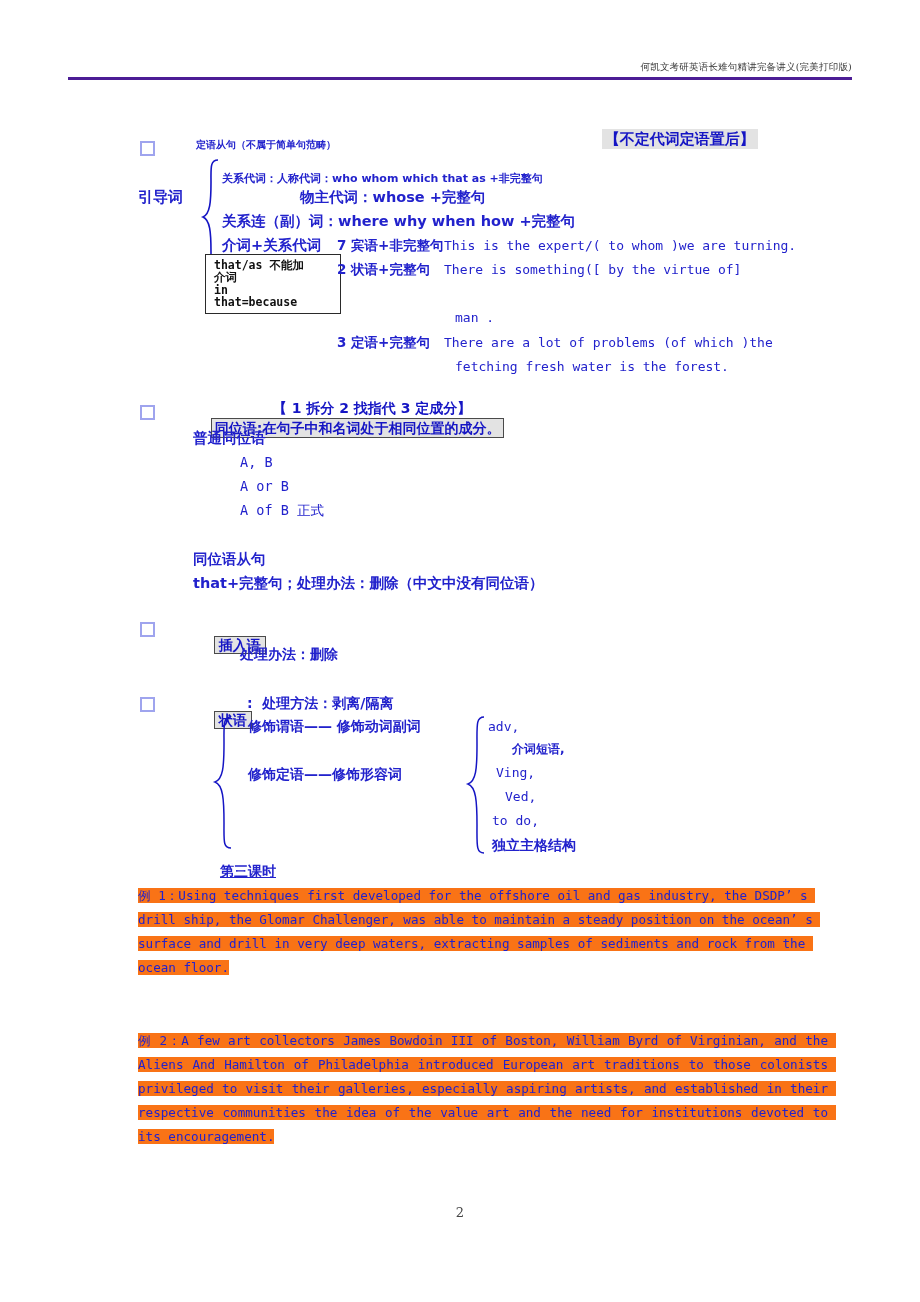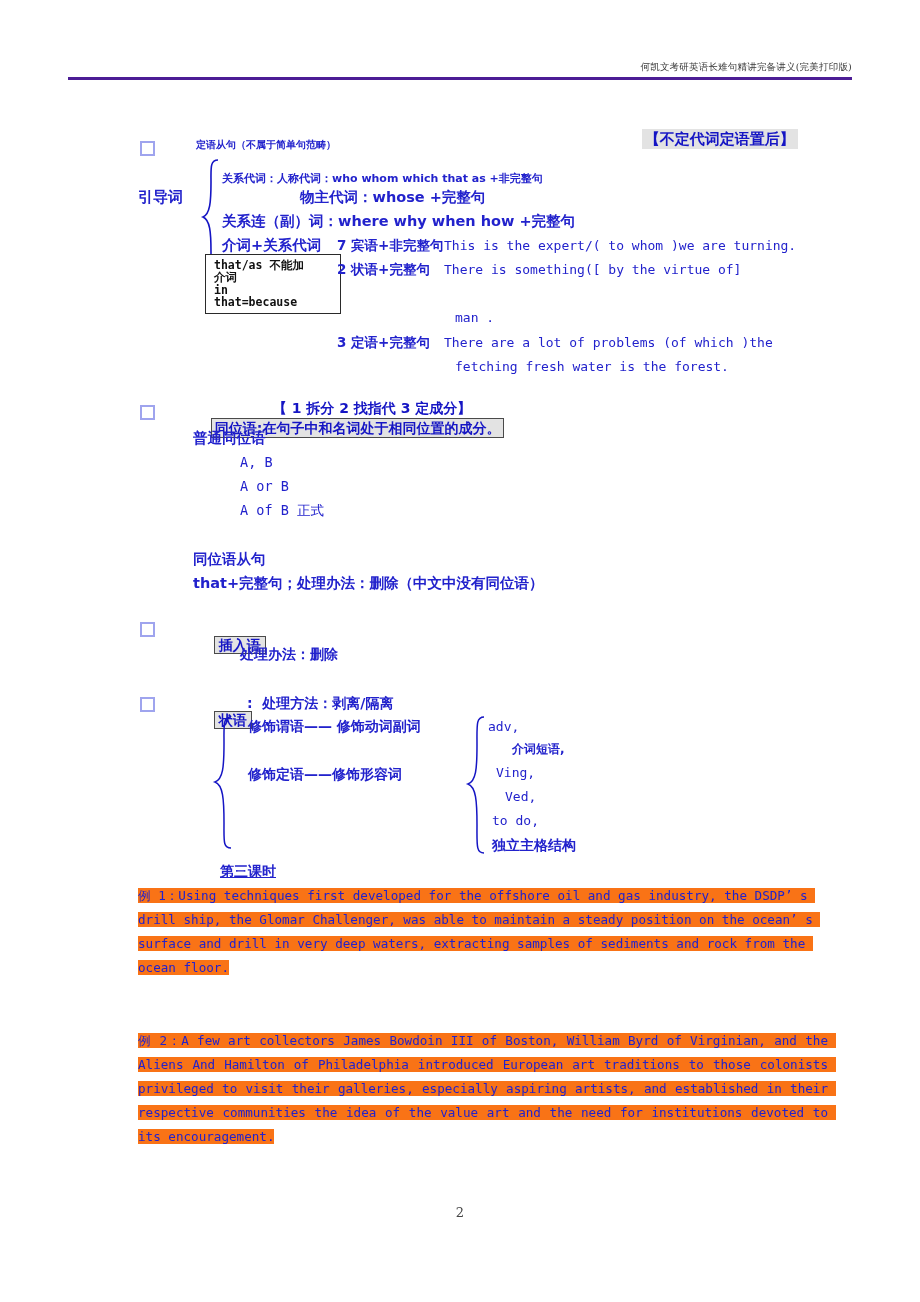--- a/index.html
+++ b/index.html
@@ -31,21 +31,21 @@
   .chk {
     position:absolute; width:11px; height:11px;
     border:2px solid #9fa4ee;
     background:#ffffff;
   }
 
   
   .banner {
     font-family:"DejaVu Sans","Liberation Sans",sans-serif;
     font-weight:bold; font-size:15px; color:#1515c4;
-    background:#e3e3e3; padding:1px 3px;margin-left:40px;
+    background:#e3e3e3; padding:1px 3px;
   }
 
   .boxed {
     border:1px solid #4a4a4a;
     padding:1px 3px;
     background:#e3e3e3;
     font-family:"DejaVu Sans","Liberation Sans",sans-serif;
     font-weight:bold; font-size:14px; color:#1515c4;
   }
   .boxed-plain {

